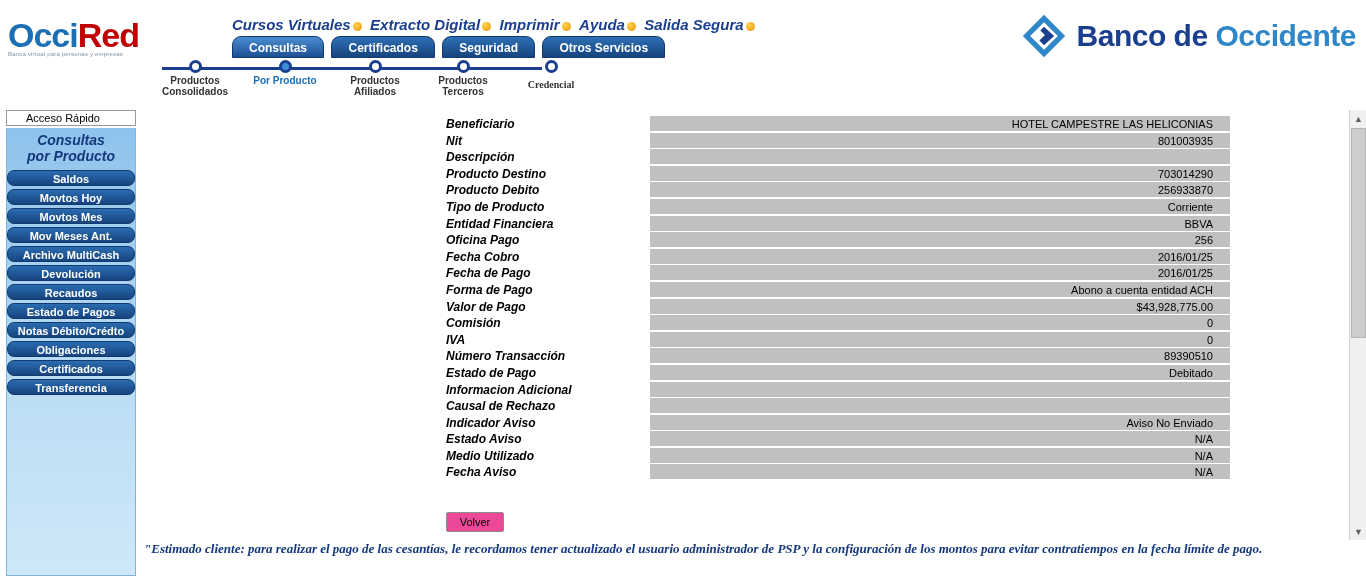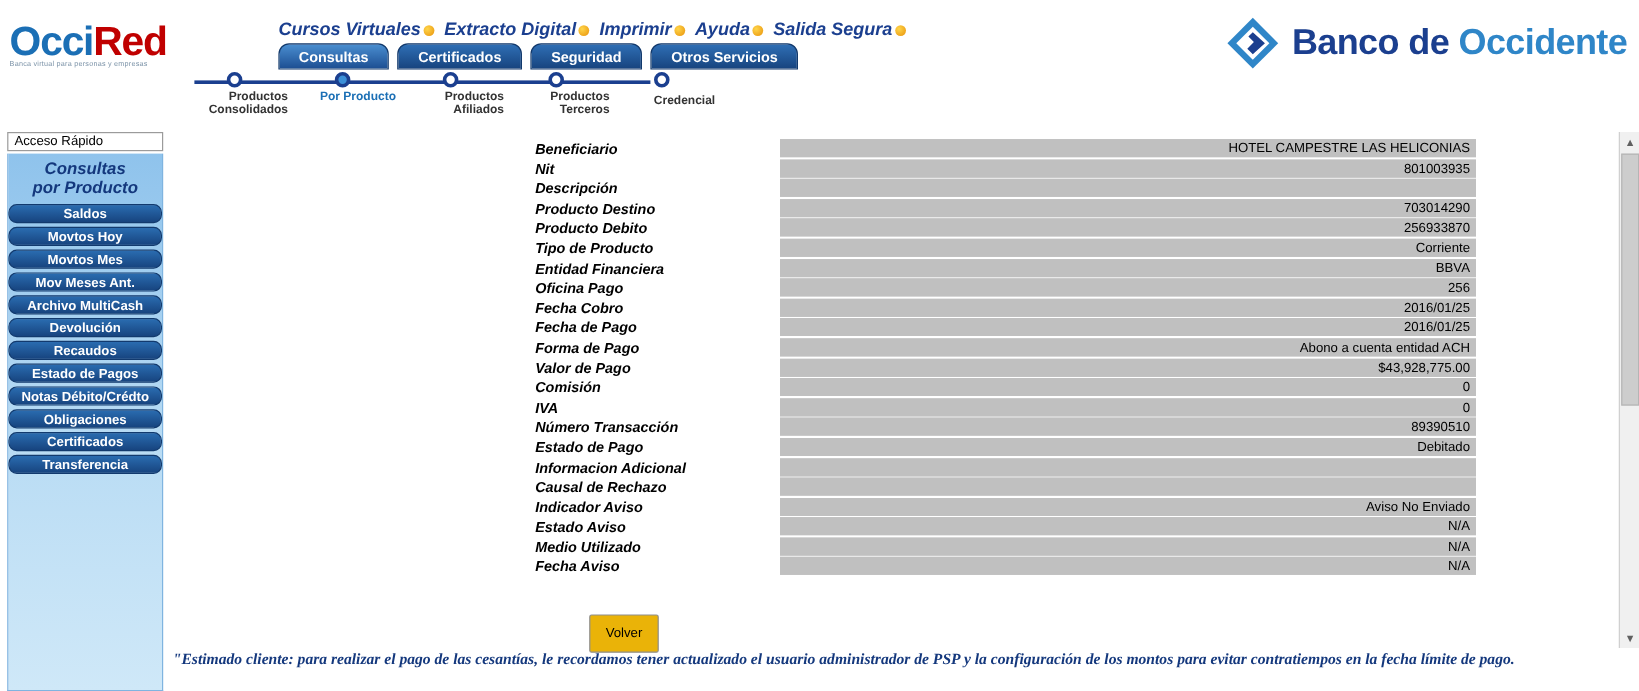--- a/index.html
+++ b/index.html
@@ -43,33 +43,33 @@
   .tab.active { background: linear-gradient(#4a8ed0, #1d4f93); }
 
   .steps { position: absolute; left: 150px; top: 58px; width: 620px; height: 42px; }
   .steps-line { position: absolute; left: 12px; top: 9px; width: 380px; height: 3px; background: #1b3f8f; }
   .step { position: absolute; top: 0; text-align: center; width: 90px; }
   .step-dot {
     width: 13px; height: 13px; border-radius: 50%;
     border: 3px solid #1b3f8f; background: #ffffff; margin: 2px auto 2px auto;
   }
   .step.active .step-dot { background: #3c90d8; border-color: #1b3f8f; }
-  .step-label { font-size: 10px; font-weight: bold; color: #333333; line-height: 11px; text-align: right; }
+  .step-label { font-size: 10px; font-weight: bold; color: #333333; line-height: 11px; }
   .step.active .step-label { color: #1b6fb5; }
 
   .banklogo { position: absolute; right: 10px; top: 12px; height: 48px; display: flex; align-items: center; }
   .bankmark { width: 46px; height: 46px; margin-right: 10px; }
   .bankname { font-size: 30px; color: #1b3f8f; font-weight: bold; letter-spacing: -0.5px; }
   .bankname .light { color: #2f86c8; text-align: right; }
 
   
   .acceso {
     position: absolute; left: 6px; top: 110px; width: 130px; height: 16px;
     border: 1px solid #9b9b9b; background: #ffffff; font-size: 11px; color: #000;
-    padding: 1px 5px; line-height: 13px;
+    padding: 1px 19px; line-height: 13px;
   }
   .sidebar {
     position: absolute; left: 6px; top: 128px; width: 130px; height: 448px;
     background: linear-gradient(#8fc3ec, #b9dcf4 55%, #cfe8f8);
     border: 1px solid #7fb4e0; border-top: none;
   }
   .sidebar-title {
     text-align: center; color: #14387d; font-style: italic; font-weight: bold;
     font-size: 14px; line-height: 16px; padding: 4px 0 6px 0;
   }
@@ -85,29 +85,29 @@
   .content { position: absolute; left: 140px; top: 110px; width: 1226px; height: 466px; background: #ffffff; }
 
   .detail { position: absolute; left: 300px; top: 6px; width: 790px; }
   .row { display: flex; align-items: stretch; height: 16.6px; margin-bottom: 0px; }
   .row-label {
     width: 210px; font-size: 12px; font-weight: bold; color: #000000;
     padding-left: 6px; line-height: 16px; white-space: nowrap; font-style: italic;
   }
   .row-value {
     flex: 1; background: #c0c0c0; border: 1px solid #c0c0c0;
-    font-size: 11px; color: #000000; text-align: right; padding-right: 4px;
+    font-size: 11px; color: #000000; text-align: right; padding-right: 16px;
     line-height: 15px; height: 15px; overflow: hidden;
   }
 
   .volver-wrap { position: absolute; left: 446px; top: 512px; }
   .volver {
-    width: 58px; height: 32px; font-size: 11px; color: #000;
-    background: #eab308; border: 1px solid #8d8d8d; border-radius: 2px;
-    font-family: "Liberation Sans", sans-serif; cursor: pointer; margin-left: 45px;
+    width: 58px; height: 20px; font-size: 11px; color: #000;
+    background: #ec4899; border: 1px solid #8d8d8d; border-radius: 2px;
+    font-family: "Liberation Sans", sans-serif; cursor: pointer;
   }
 
   
   .scroll { position: absolute; right: 0; top: 110px; width: 17px; height: 430px; background: #f0f0f0; border-left: 1px solid #d0d0d0; }
   .scroll-arrow {
     width: 17px; height: 17px; background: #f0f0f0; display: flex; align-items: center; justify-content: center;
     color: #606060; font-size: 9px; cursor: pointer;
   }
   .scroll-arrow.bottom { position: absolute; bottom: 0; left: 0; }
   .scroll-thumb { position: absolute; left: 1px; top: 18px; width: 15px; height: 210px; background: #cdcdcd; border: 1px solid #b5b5b5; cursor: pointer; }
@@ -168,21 +168,21 @@
       </div>
 
       <div class="step" style="left:268px;">
         <div class="step-dot"></div>
         <div class="step-label">Productos</div>
         <div class="step-label">Terceros</div>
       </div>
 
       <div class="step" style="left:356px;">
         <div class="step-dot"></div>
-        <div class="step-label" style="margin-top:6px;">Credencial</div>
+        <div class="step-label" style="margin-top:6px;font-family:Liberation Serif, serif;">Credencial</div>
       </div>
     </div>
 
     <div class="banklogo">
       <svg class="bankmark" viewBox="0 0 100 100">
         <polygon points="50,4 96,50 50,96 4,50" fill="#2f86c8"></polygon>
         <polygon points="50,20 80,50 50,80 20,50" fill="#ffffff"></polygon>
         <polygon points="50,30 72,50 50,70 40,60 52,48 42,38" fill="#1b3f8f"></polygon>
       </svg>
       <div class="bankname"><span>Banco de </span><span class="light">Occidente</span></div>

